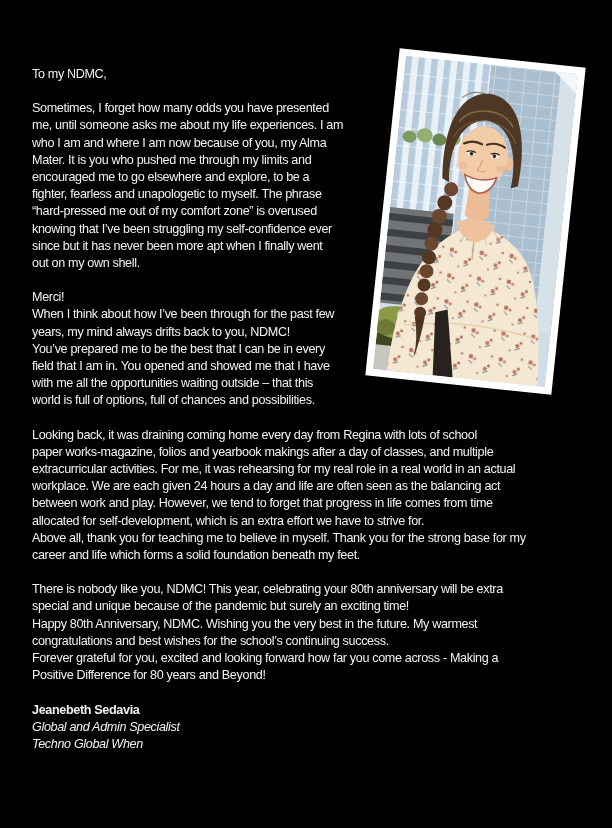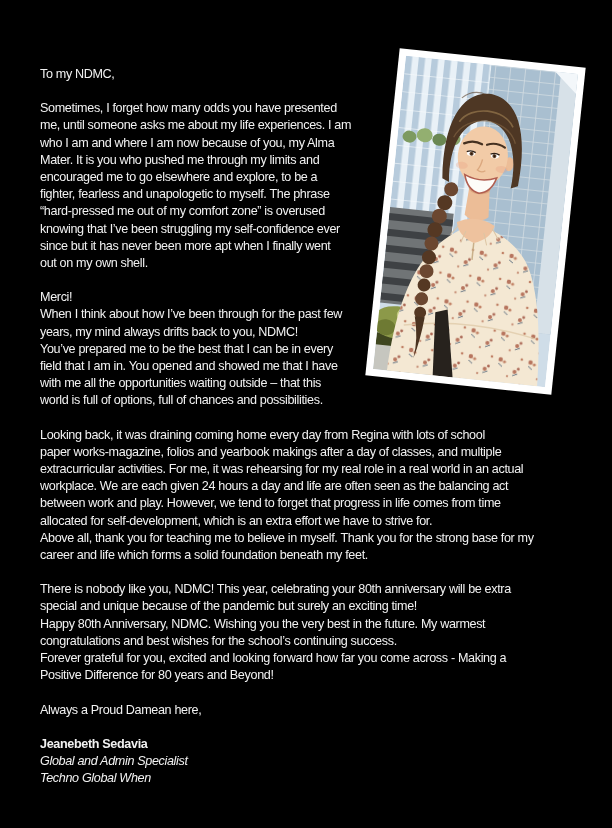--- a/index.html
+++ b/index.html
@@ -7,21 +7,21 @@
     position: relative;
     width: 612px;
     height: 828px;
     background: #000000;
     overflow: hidden;
     font-family: "Liberation Sans", "DejaVu Sans", sans-serif;
     color: #f2f2f2;
   }
   .letter {
     position: absolute;
-    left: 40px;
+    left: 32px;
     top: 66px;
     width: 560px;
     font-size: 12.6px;
     line-height: 17.2px;
     letter-spacing: -0.35px;
   }
   .letter p {
     margin: 0 0 17px 0;
     white-space: pre-line;
   }
@@ -74,21 +74,20 @@
 between work and play. However, we tend to forget that progress in life comes from time
 allocated for self-development, which is an extra effort we have to strive for.
 Above all, thank you for teaching me to believe in myself. Thank you for the strong base for my
 career and life which forms a solid foundation beneath my feet.</p>
     <p>There is nobody like you, NDMC! This year, celebrating your 80th anniversary will be extra
 special and unique because of the pandemic but surely an exciting time!
 Happy 80th Anniversary, NDMC. Wishing you the very best in the future. My warmest
 congratulations and best wishes for the school’s continuing success.
 Forever grateful for you, excited and looking forward how far you come across - Making a
 Positive Difference for 80 years and Beyond!</p>
-    <p>Always a Proud Damean here,</p>
     <div class="signature">
       <div class="sig-name">Jeanebeth Sedavia</div>
       <div class="sig-role">Global and Admin Specialist</div>
       <div class="sig-org">Techno Global When</div>
     </div>
   </div>
 
   <div class="photo-frame">
     <svg viewBox="0 0 173 315" role="img">
       <defs>

